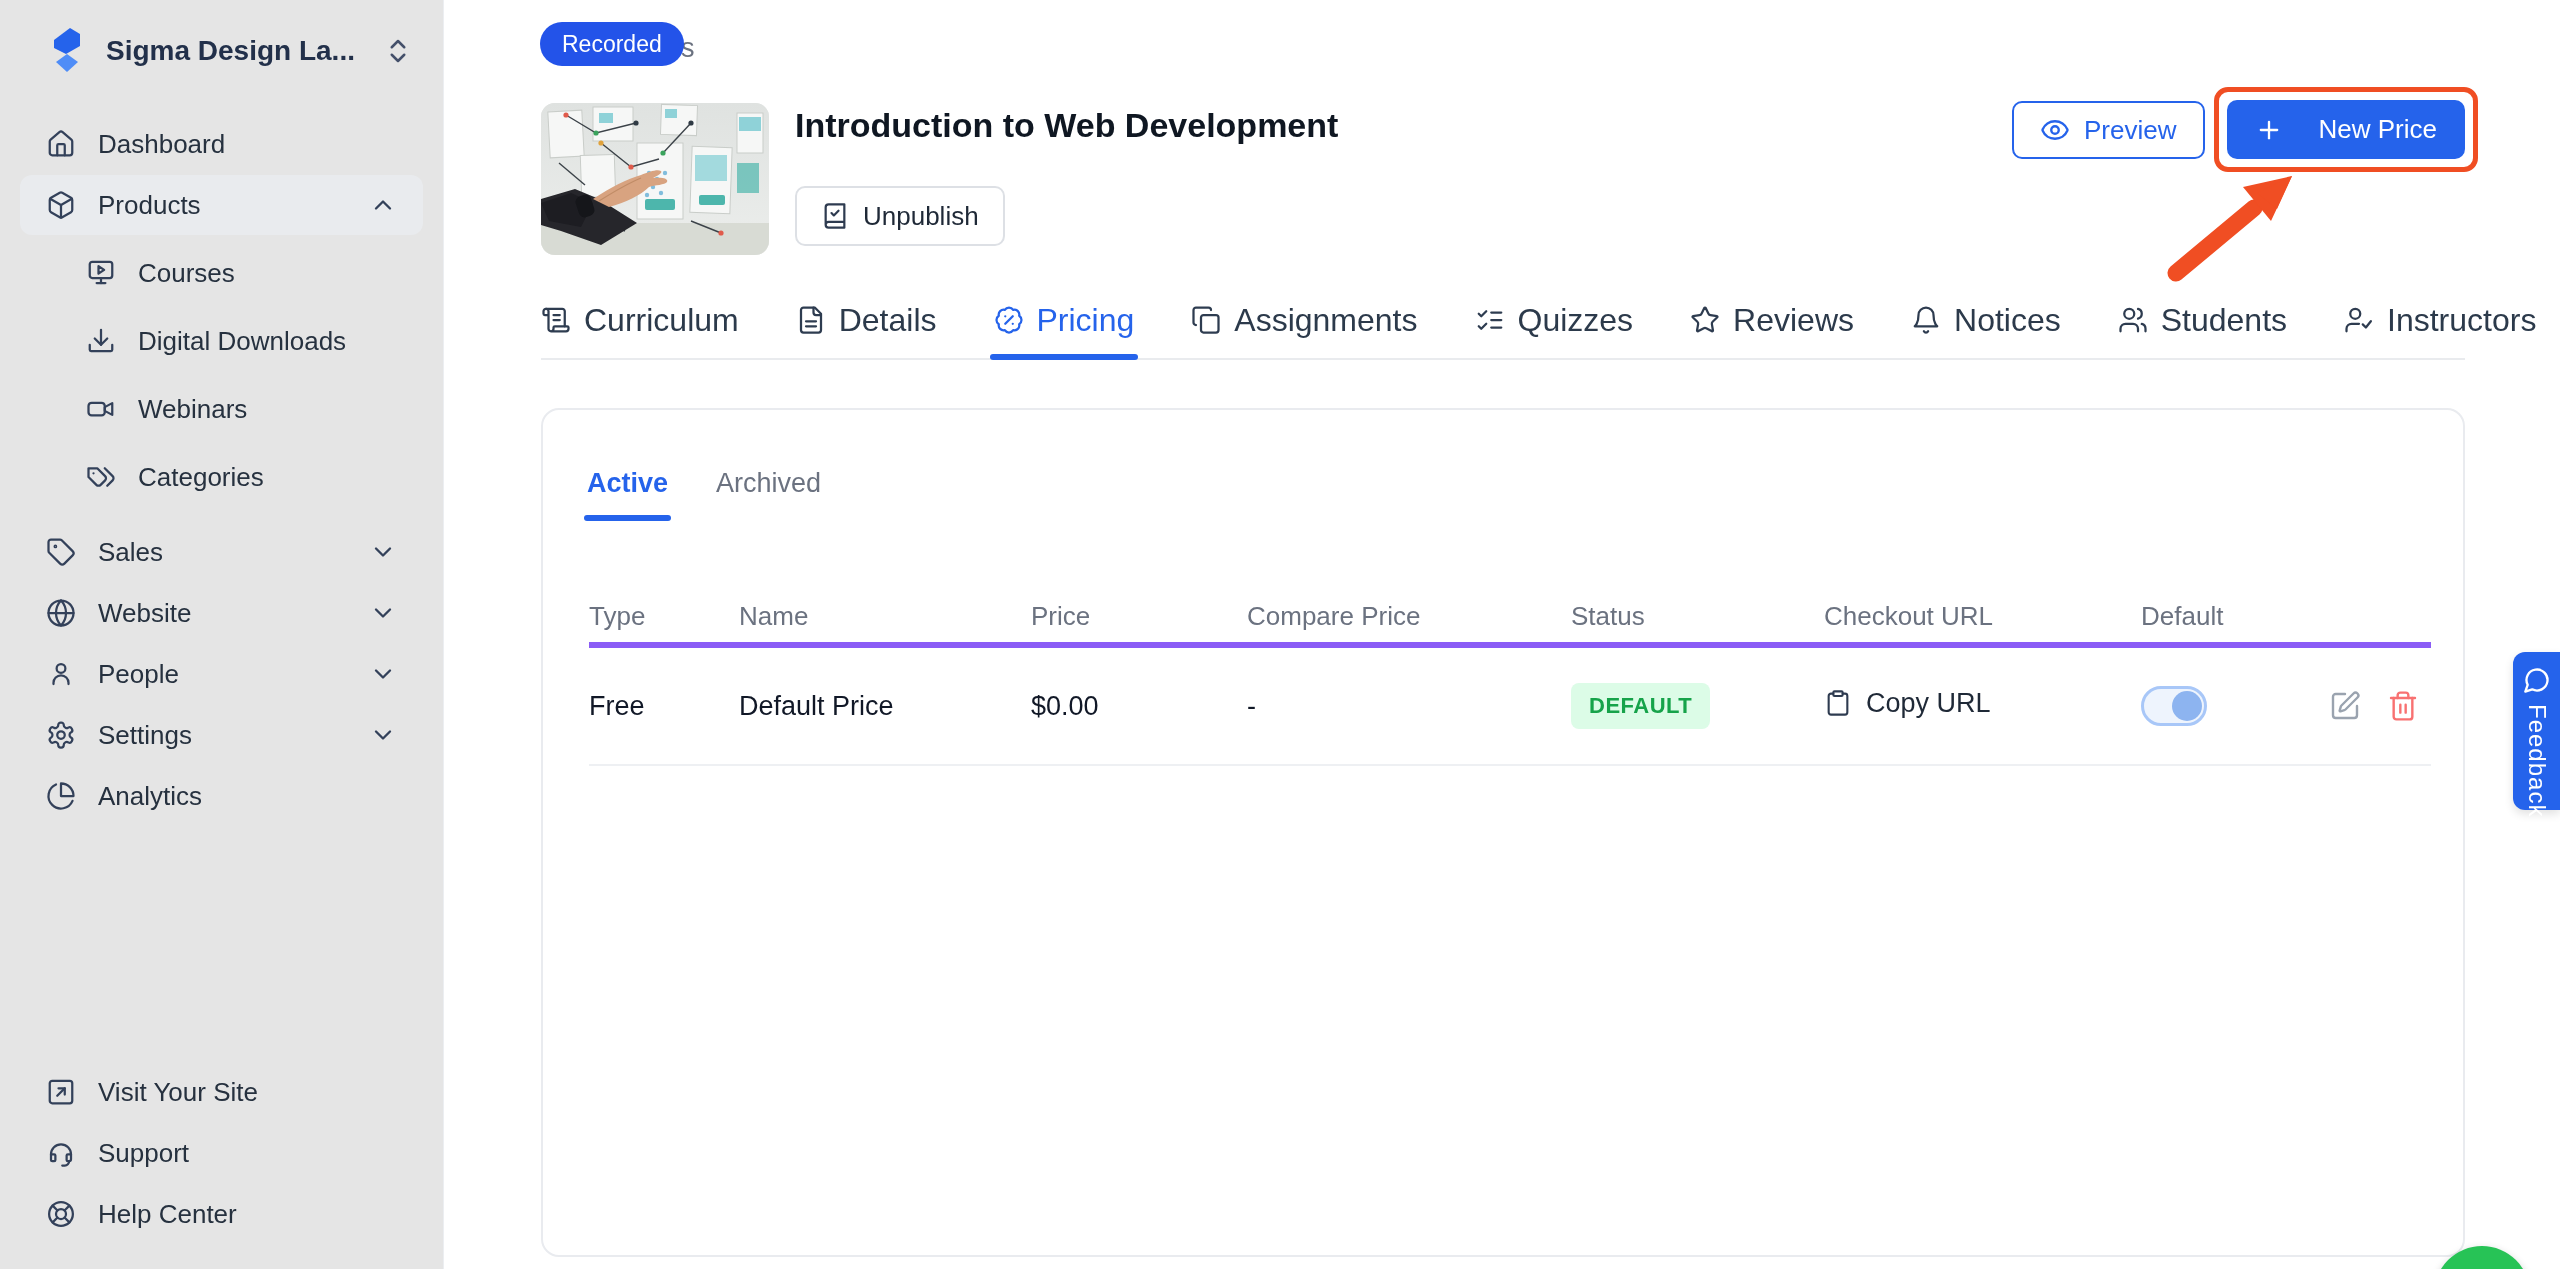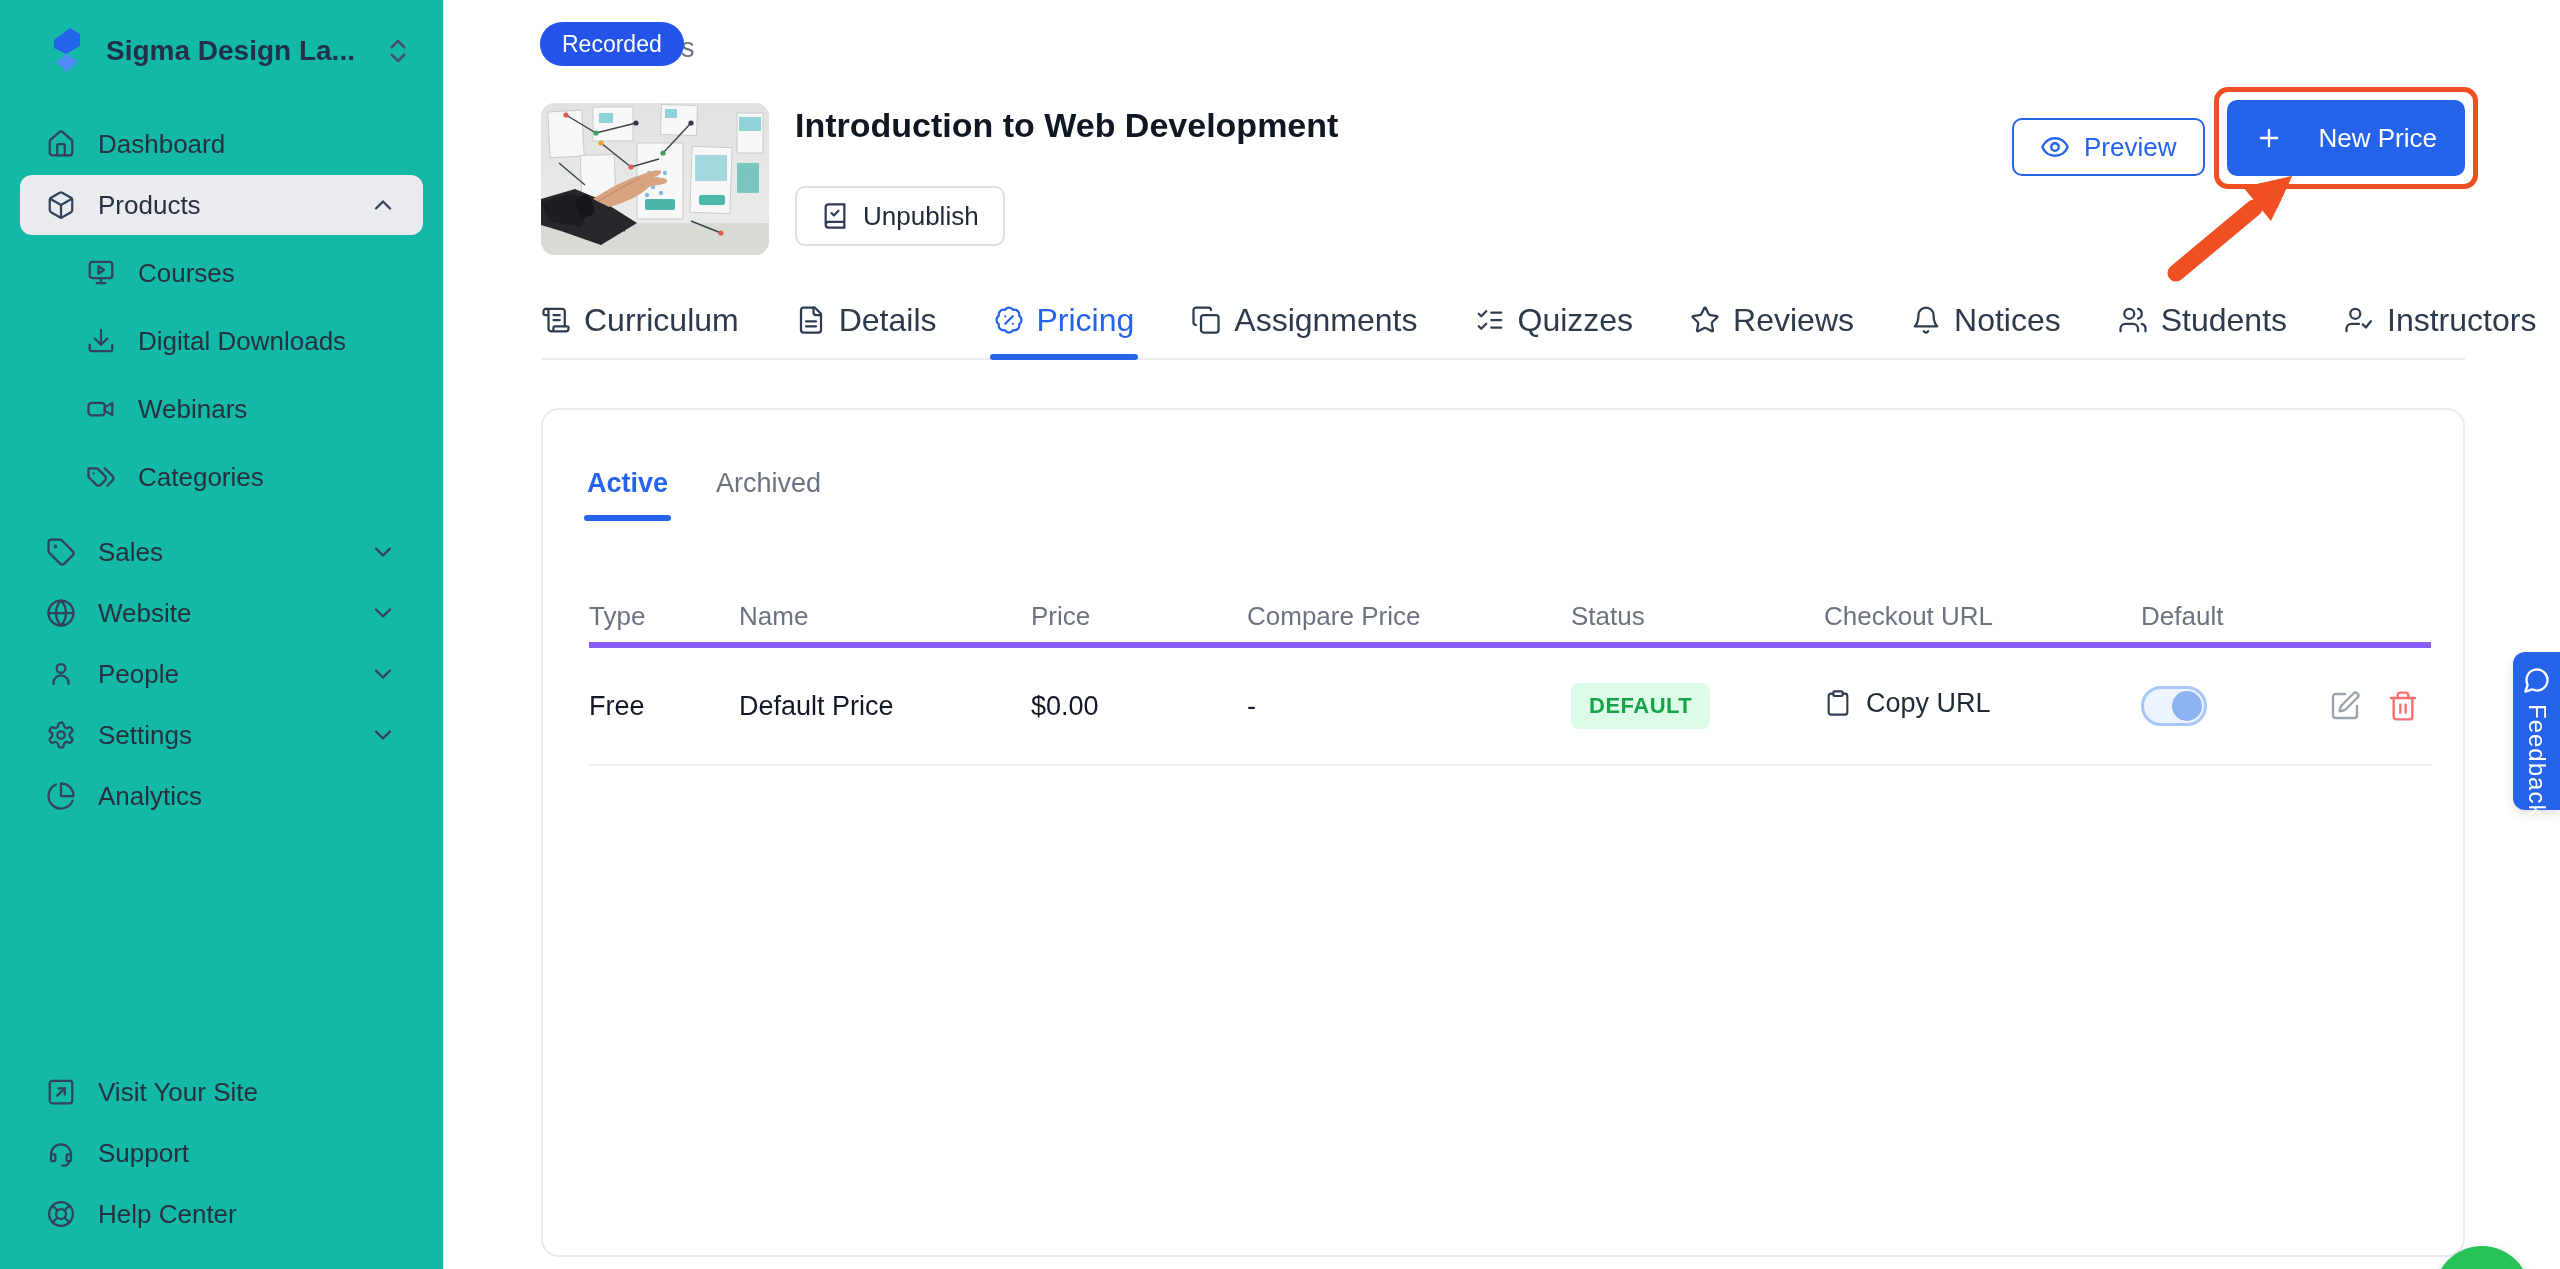--- a/index.html
+++ b/index.html
@@ -6,21 +6,21 @@
   html,body { width:2560px; height:1269px; }
   body {
     position:relative; overflow:hidden; background:#ffffff;
     font-family:"Liberation Sans","DejaVu Sans",sans-serif; color:#111827;
   }
   .ic { display:block; flex:none; }
 
   
   .sidebar {
     position:absolute; left:0; top:0; bottom:0; width:444px;
-    background:#14b8a6; border-right:1px solid #eceef1;
+    background:#e5e5e5; border-right:1px solid #eceef1;
     display:flex; flex-direction:column; padding:0 20px;
   }
   .ws-header { display:flex; align-items:center; gap:18px; padding:26px 10px 24px 26px; cursor:pointer; }
   .ws-name { flex:1; font-size:28px; font-weight:700; color:#22304a; white-space:nowrap; overflow:hidden; }
   .ws-caret { color:#44506a; }
   .nav { margin-top:14px; display:flex; flex-direction:column; }
   .nav-item {
     display:flex; align-items:center; gap:22px; height:60px; padding:0 26px;
     border-radius:12px; font-size:26px; font-weight:500; color:#26313f; cursor:pointer; margin-bottom:1px;
   }
@@ -53,21 +53,21 @@
     display:inline-flex; align-items:center; gap:14px; border-radius:10px;
     font-size:26px; cursor:pointer; background:#fff; border:2px solid #dde0e5; color:#1f2937;
   }
   .btn-unpublish { position:absolute; left:351px; top:186px; height:60px; padding:0 24px; }
   .btn-unpublish .ic { color:#2e3b50; }
 
   .header-actions { position:absolute; right:95px; top:100px; display:flex; align-items:flex-end; gap:22px; }
   .btn-preview { height:58px; padding:0 26px; border:2px solid #2563eb; color:#2563eb; }
   .new-price-wrap { position:relative; }
   .hl-box { position:absolute; inset:-13px; border:5px solid #f04e23; border-radius:14px; pointer-events:none; }
-  .btn-new-price { height:76px; padding:0 28px; background:#2563eb; border:none; color:#fff;gap:36px; }
+  .btn-new-price { height:59px; padding:0 28px; background:#2563eb; border:none; color:#fff;gap:36px; }
 
   .annot-arrow { position:absolute; left:1700px; top:158px; pointer-events:none; }
 
   
   .tabs-row {
     position:absolute; left:97px; right:95px; top:296px; height:64px;
     display:flex; align-items:flex-start; gap:57px; border-bottom:2px solid #e9ebee;
   }
   .tab { position:relative; display:flex; align-items:center; gap:13px; height:48px;
     font-size:32px; color:#2c3a4b; cursor:pointer; }

